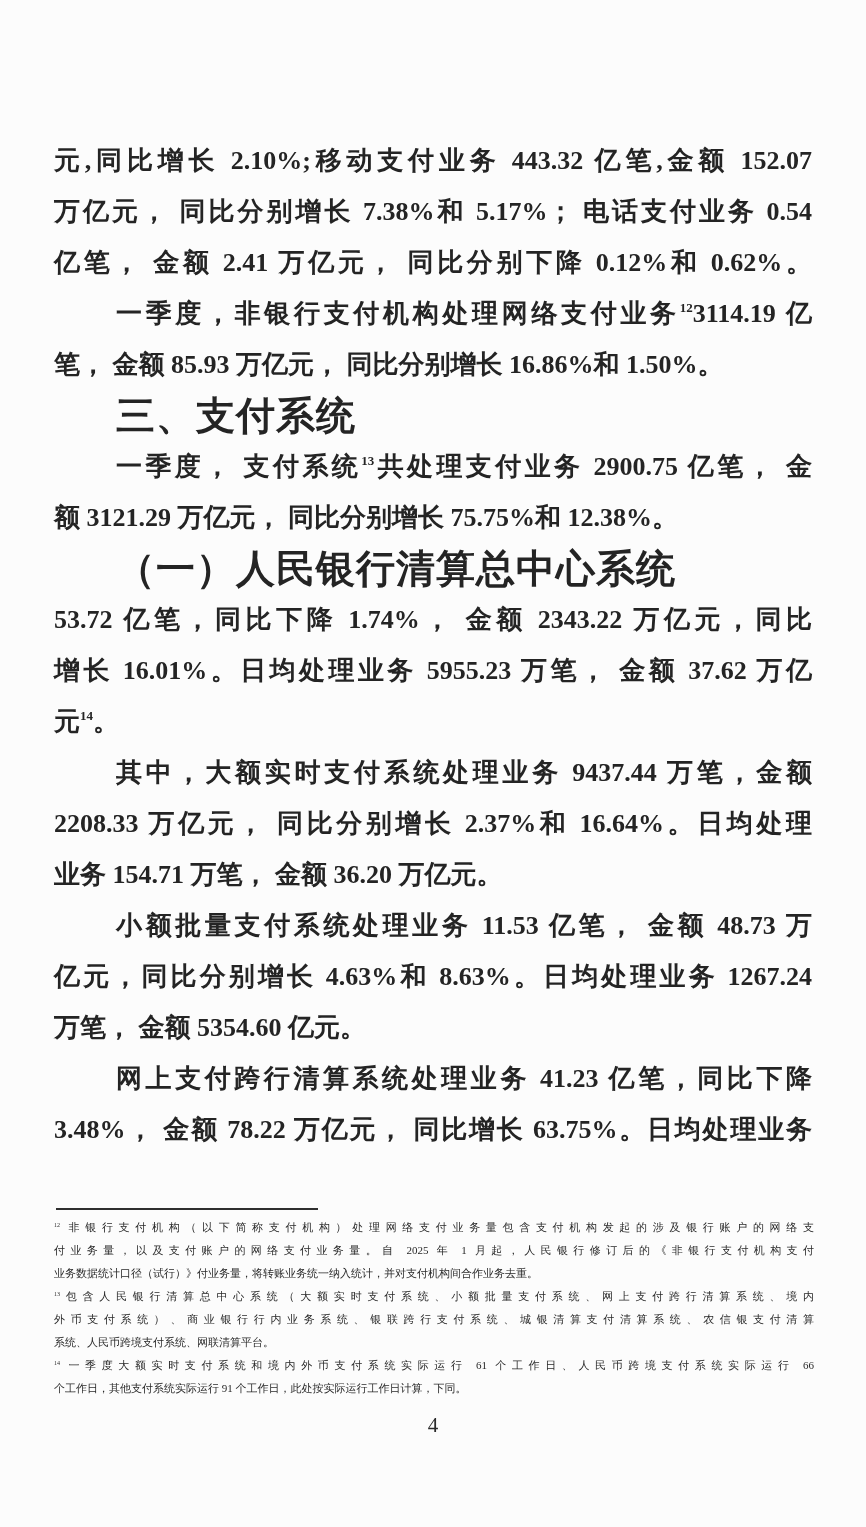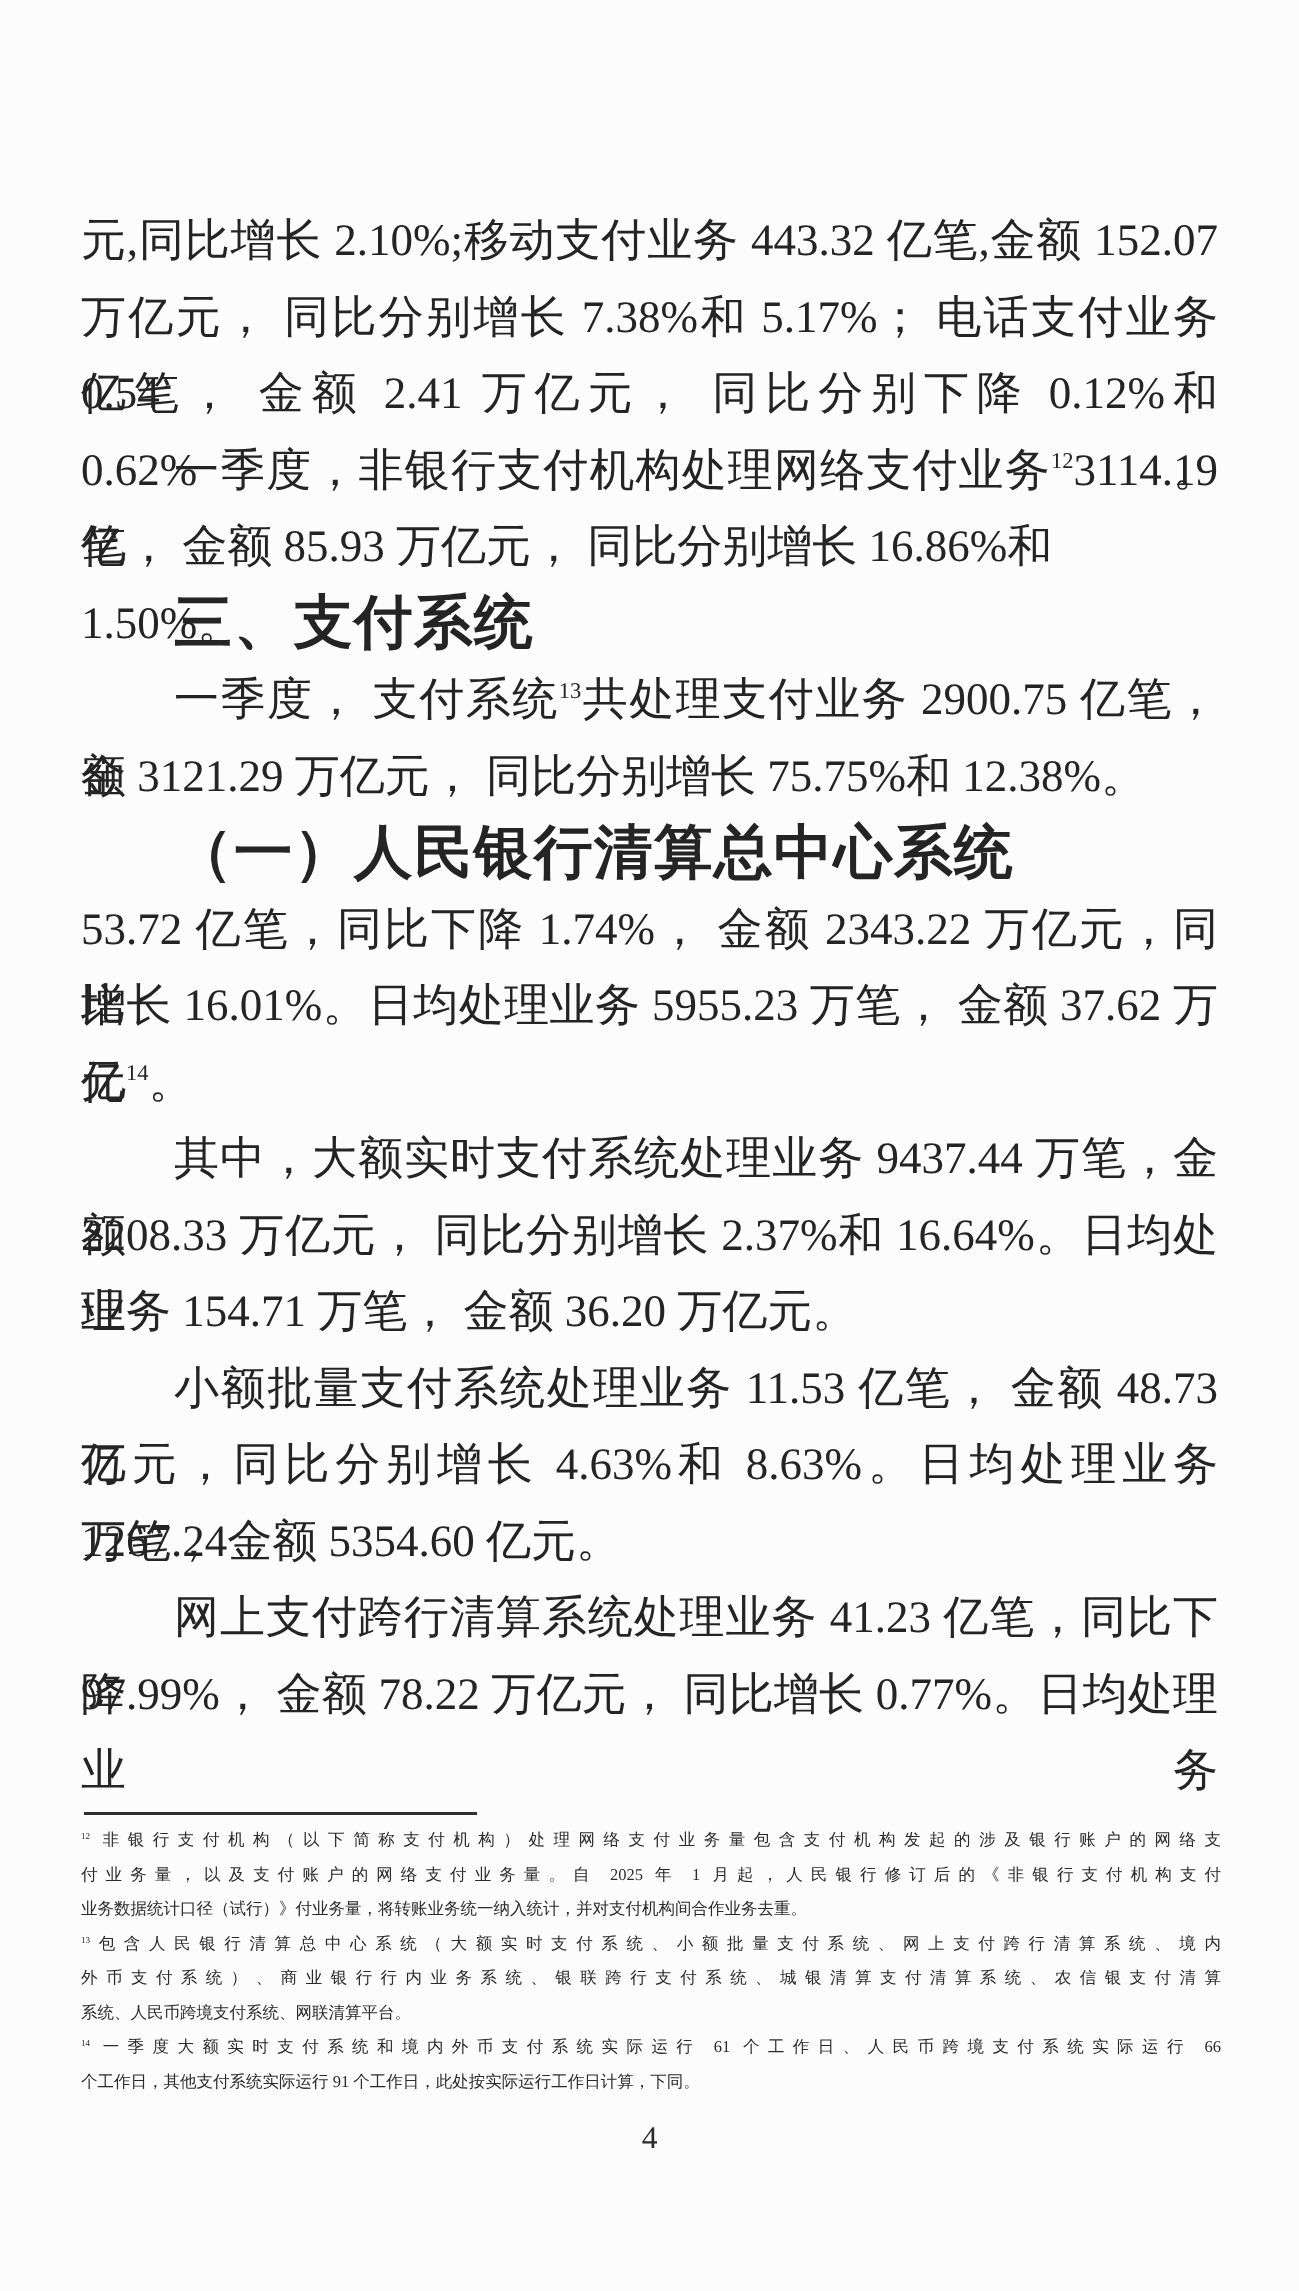--- a/index.html
+++ b/index.html
@@ -10,23 +10,24 @@
     background:#fcfcfc;
     color:#242424;
     font-family:"Liberation Serif","DejaVu Serif",serif;
     overflow:hidden;
   }
   .doc-body{
     position:absolute;left:54px;top:135px;width:758px;
   }
   .line{
     height:51px;line-height:51px;
-    font-size:30px;
+    font-size:26px;
     white-space:normal;
     overflow:visible;
+    font-weight:bold;
   }
   .line.fill{
     text-align:justify;
     text-align-last:justify;
     text-justify:inter-character;
   }
   .line.indent{ text-indent:62px; }
   .block.heading .line{
     font-weight:700;
     font-size:39px;
@@ -104,21 +105,21 @@
         <div class="line fill"><span>2208.33 万亿元， 同比分别增长 2.37%和 16.64%。日均处理</span></div>
         <div class="line"><span>业务 154.71 万笔， 金额 36.20 万亿元。</span></div>
       </div>
       <div class="block paragraph">
         <div class="line fill indent"><span>小额批量支付系统处理业务 11.53 亿笔， 金额 48.73 万</span></div>
         <div class="line fill"><span>亿元，同比分别增长 4.63%和 8.63%。日均处理业务 1267.24</span></div>
         <div class="line"><span>万笔， 金额 5354.60 亿元。</span></div>
       </div>
       <div class="block paragraph">
         <div class="line fill indent"><span>网上支付跨行清算系统处理业务 41.23 亿笔，同比下降</span></div>
-        <div class="line fill"><span>97.99%， 金额 78.22 万亿元， 同比增长 0.77%。日均处理业务</span></div>
+        <div class="line fill"><span>3.48%， 金额 78.22 万亿元， 同比增长 63.75%。日均处理业务</span></div>
       </div>
     </div>
   <div class="fn-rule"></div>
   <div class="footnotes" id="footnotes">
       <div class="block footnote">
         <div class="fn-line fill"><sup>12</sup><span> 非银行支付机构（以下简称支付机构）处理网络支付业务量包含支付机构发起的涉及银行账户的网络支</span></div>
         <div class="fn-line fill"><span>付业务量，以及支付账户的网络支付业务量。自 2025 年 1 月起，人民银行修订后的《非银行支付机构支付</span></div>
         <div class="fn-line"><span>业务数据统计口径（试行）》付业务量，将转账业务统一纳入统计，并对支付机构间合作业务去重。</span></div>
       </div>
       <div class="block footnote">

